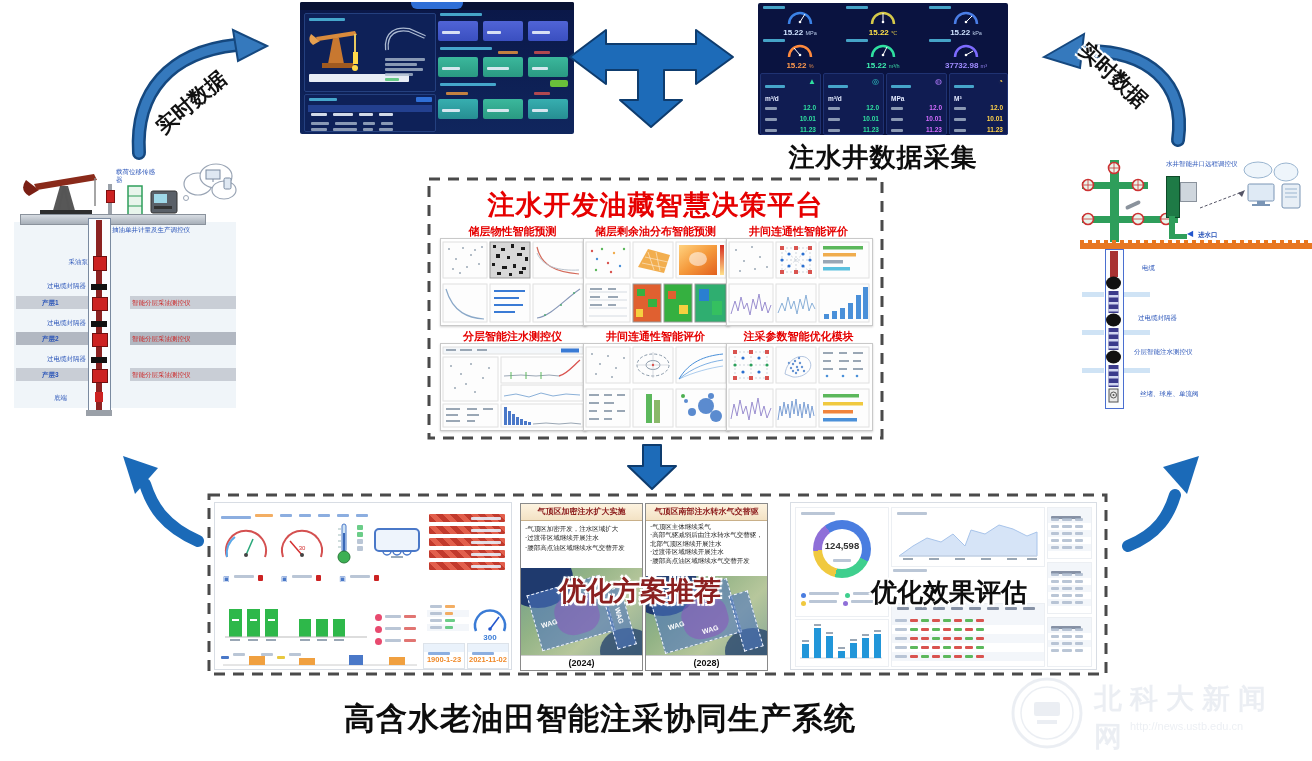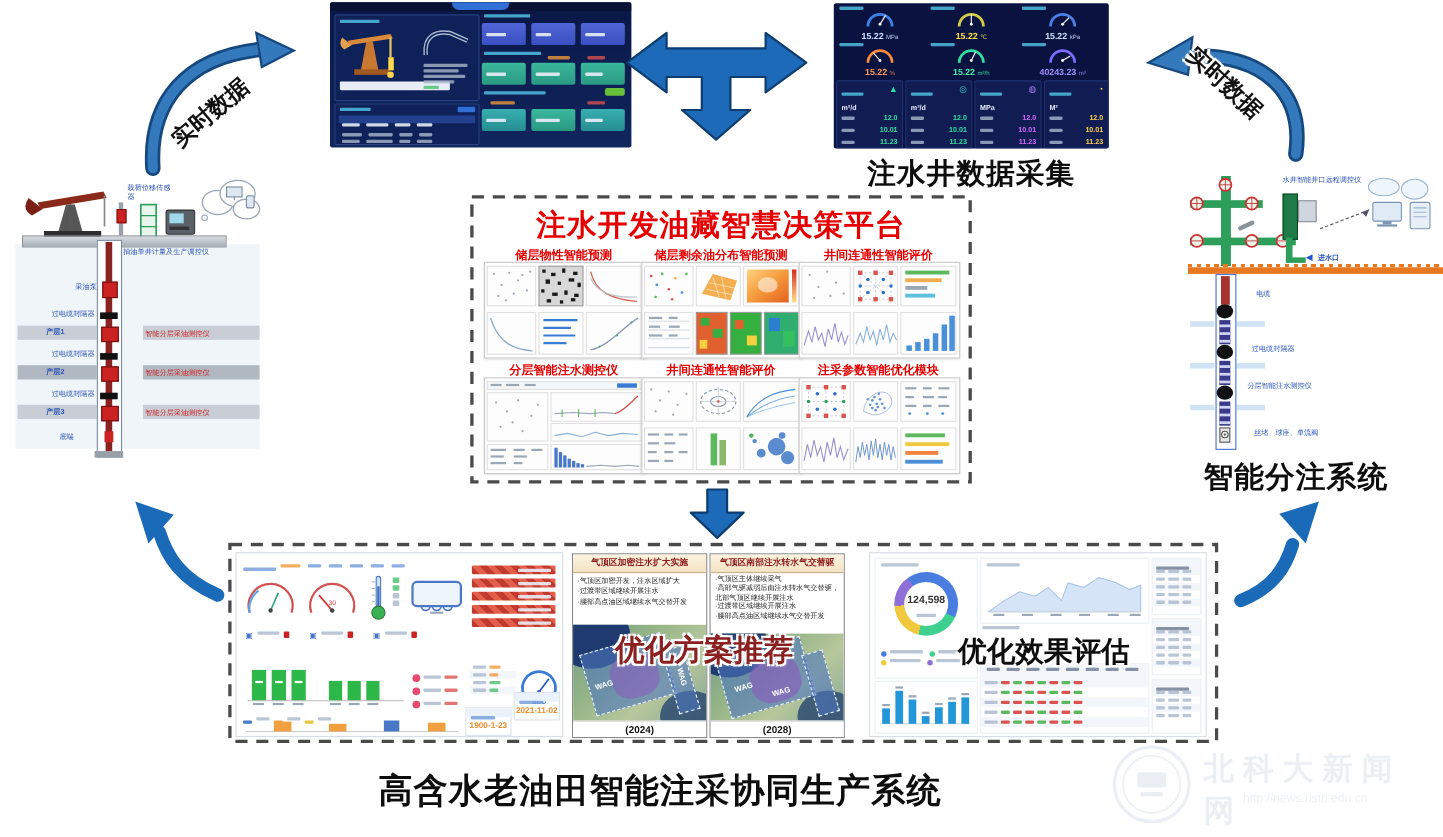--- a/index.html
+++ b/index.html
@@ -210,21 +210,21 @@
         </svg>
       <div class="gv" style="color:#3ff0b0"><span>15.22</span> <span class="gu">m³/h</span></div>
     </div>
     <div class="gauge-cell" style="left:167px;top:34px">
       <span class="sk c" style="position:absolute;left:4px;top:2px;width:22px"></span>
       <svg class="abs" style="left:27px;top:4px" width="28" height="18" viewBox="0 0 28 18">
           <path d="M3,16 A11,11 0 1 1 25,16" fill="none" stroke="#7d6bff" stroke-width="2.5"></path>
           <line x1="14" y1="14" x2="21" y2="10" stroke="#fff" stroke-width="1"></line>
           <circle cx="14" cy="14" r="1.3" fill="#fff"></circle>
         </svg>
-      <div class="gv" style="color:#a08cff"><span>40243.23</span> <span class="gu">m³</span></div>
+      <div class="gv" style="color:#a08cff"><span>37732.98</span> <span class="gu">m³</span></div>
     </div>
 
     <div class="inj-col" style="left:2px;top:70px;width:59px;height:60px">
       <div style="padding:3px 4px 0"><span class="sk c" style="width:20px"></span><span style="float:right;color:#2fe0a0;font-size:8px">▲</span></div>
       <div class="unit" style="padding:0 4px">m³/d</div>
       <div class="row"><span class="sk" style="width:12px"></span><span class="val" style="color:#2fe0a0">12.0</span></div>
       <div class="row"><span class="sk" style="width:12px"></span><span class="val" style="color:#2fe0a0">10.01</span></div>
       <div class="row"><span class="sk" style="width:12px"></span><span class="val" style="color:#2fe0a0">11.23</span></div>
 
     </div>
@@ -783,21 +783,20 @@
         </g>
       <rect x="4" y="113" width="9" height="13" fill="#e8e8e8" stroke="#555"></rect>
         <circle cx="8.5" cy="119" r="3" fill="none" stroke="#555"></circle>
         <circle cx="8.5" cy="119" r="1" fill="#555"></circle>
     </svg>
     <div class="blue-lbl" style="left:62px;top:112px">电缆</div>
     <div class="blue-lbl" style="left:58px;top:162px">过电缆封隔器</div>
     <div class="blue-lbl" style="left:54px;top:196px">分层智能注水测控仪</div>
     <div class="blue-lbl" style="left:60px;top:238px">丝堵、球座、单流阀</div>
   </div>
-  <div class="sys-label" style="left:1078px;top:416px;width:200px">智能分注系统</div>
 
   <div class="abs" style="left:207px;top:493px;width:901px;height:183px">
     <svg class="abs" width="901" height="183" style="left:0;top:0">
       <rect x="2" y="2" width="897" height="179" fill="none" stroke="#4a4a4a" stroke-width="3" stroke-dasharray="11 8"></rect>
     </svg>
 
     <div class="wpanel" style="left:7px;top:9px;width:296px;height:166px">
       <div style="padding:3px 0 0 40px">
         <span class="sk o" style="width:18px;margin-right:7px"></span><span class="sk b" style="width:12px;margin-right:7px"></span><span class="sk b" style="width:12px;margin-right:7px"></span><span class="sk b" style="width:12px;margin-right:7px"></span><span class="sk b" style="width:12px;margin-right:7px"></span><span class="sk b" style="width:12px"></span>
       </div>
@@ -920,21 +919,21 @@
         <line x1="2" y1="12" x2="196" y2="12" stroke="#ccc"></line>
         <rect x="28" y="3" width="16" height="9" fill="#f0a040"></rect>
           <rect x="78" y="5" width="16" height="7" fill="#f0a040"></rect>
           <rect x="128" y="2" width="14" height="10" fill="#4a78c8"></rect>
           <rect x="168" y="4" width="16" height="8" fill="#f0a040"></rect>
       </svg>
       <div class="abs" style="left:208px;top:140px;width:40px;height:24px;border:1px solid #dde3ea">
         <div style="background:#eaf2fb;height:8px"><span class="sk b" style="width:22px;margin:2.5px 4px"></span></div>
         <div style="color:#f08a2a;font-size:7.5px;font-weight:bold;text-align:center;padding-top:3px">1900-1-23</div>
       </div>
-      <div class="abs" style="left:252px;top:126px;width:40px;height:24px;border:1px solid #dde3ea">
+      <div class="abs" style="left:252px;top:140px;width:40px;height:24px;border:1px solid #dde3ea">
         <div style="background:#eaf2fb;height:8px"><span class="sk b" style="width:22px;margin:2.5px 4px"></span></div>
         <div style="color:#f08a2a;font-size:7.5px;font-weight:bold;text-align:center;padding-top:3px">2021-11-02</div>
       </div>
     </div>
 
     <div class="plan-card" style="left:313px;top:10px">
       <div class="plan-title">气顶区加密注水扩大实施</div>
       <div class="plan-bullets">
         <div>·气顶区加密开发，注水区域扩大</div>
         <div>·过渡带区域继续开展注水</div>

